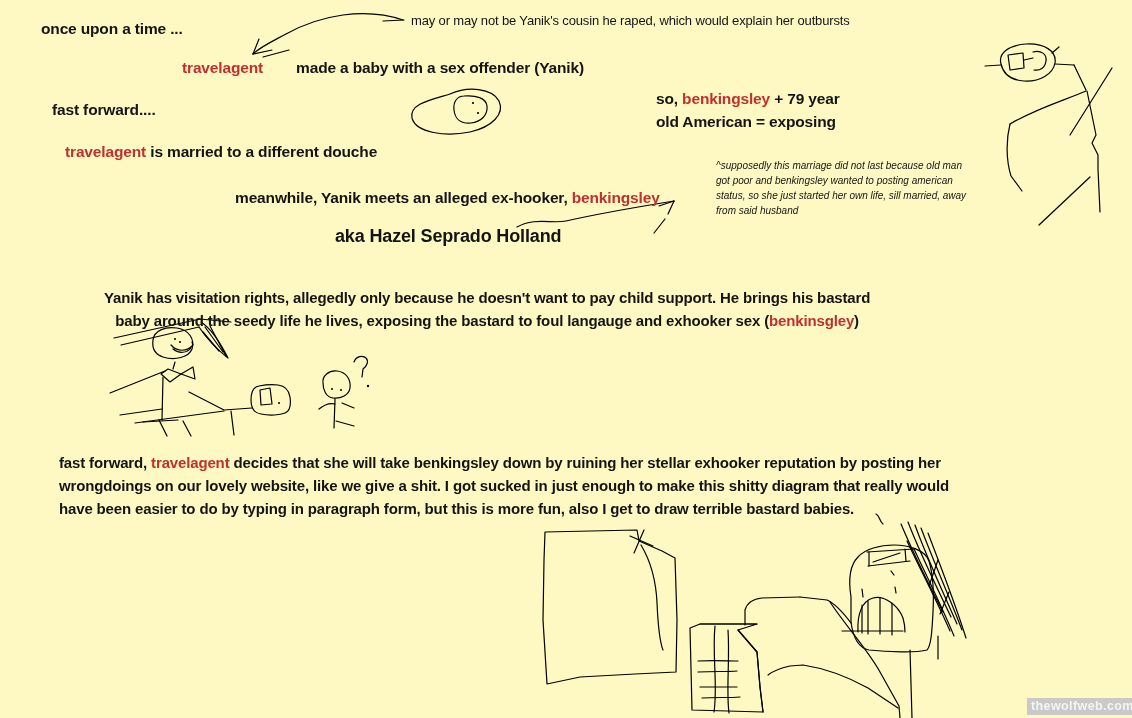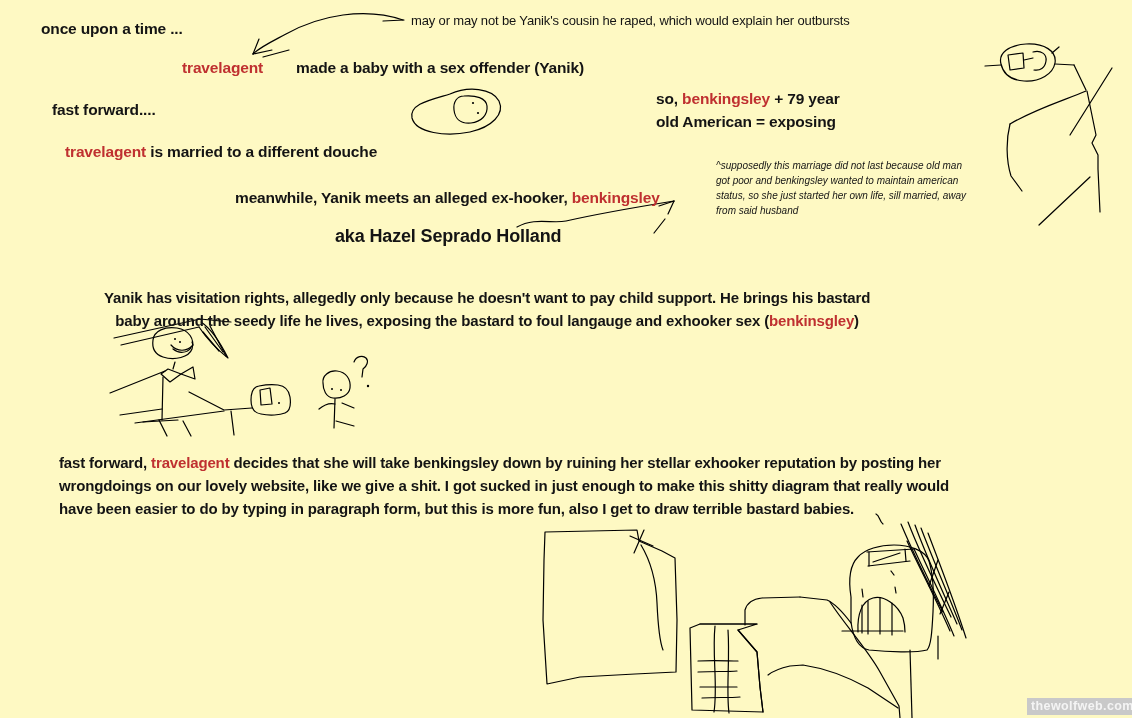--- a/index.html
+++ b/index.html
@@ -192,21 +192,21 @@
     <div><span>so, </span><span class="red">benkingsley</span><span> + 79 year</span></div>
     <div>old American = exposing</div>
   </div>
 
   <div class="txt married-line">
     <span class="red">travelagent</span><span> is married to a different douche</span>
   </div>
 
   <div class="txt reg marriage-note">
     <div>^supposedly this marriage did not last because old man</div>
-    <div>got poor and benkingsley  wanted to maintain american</div>
+    <div>got poor and benkingsley  wanted to posting american</div>
     <div>status, so she just started her own life, sill married, away</div>
     <div>from said husband</div>
   </div>
 
   <div class="txt meanwhile">
     <span>meanwhile, Yanik meets an alleged ex-hooker, </span><span class="red">benkingsley</span>
   </div>
 
   <div class="txt aka-line">
     <span>aka Hazel Seprado Holland</span>

